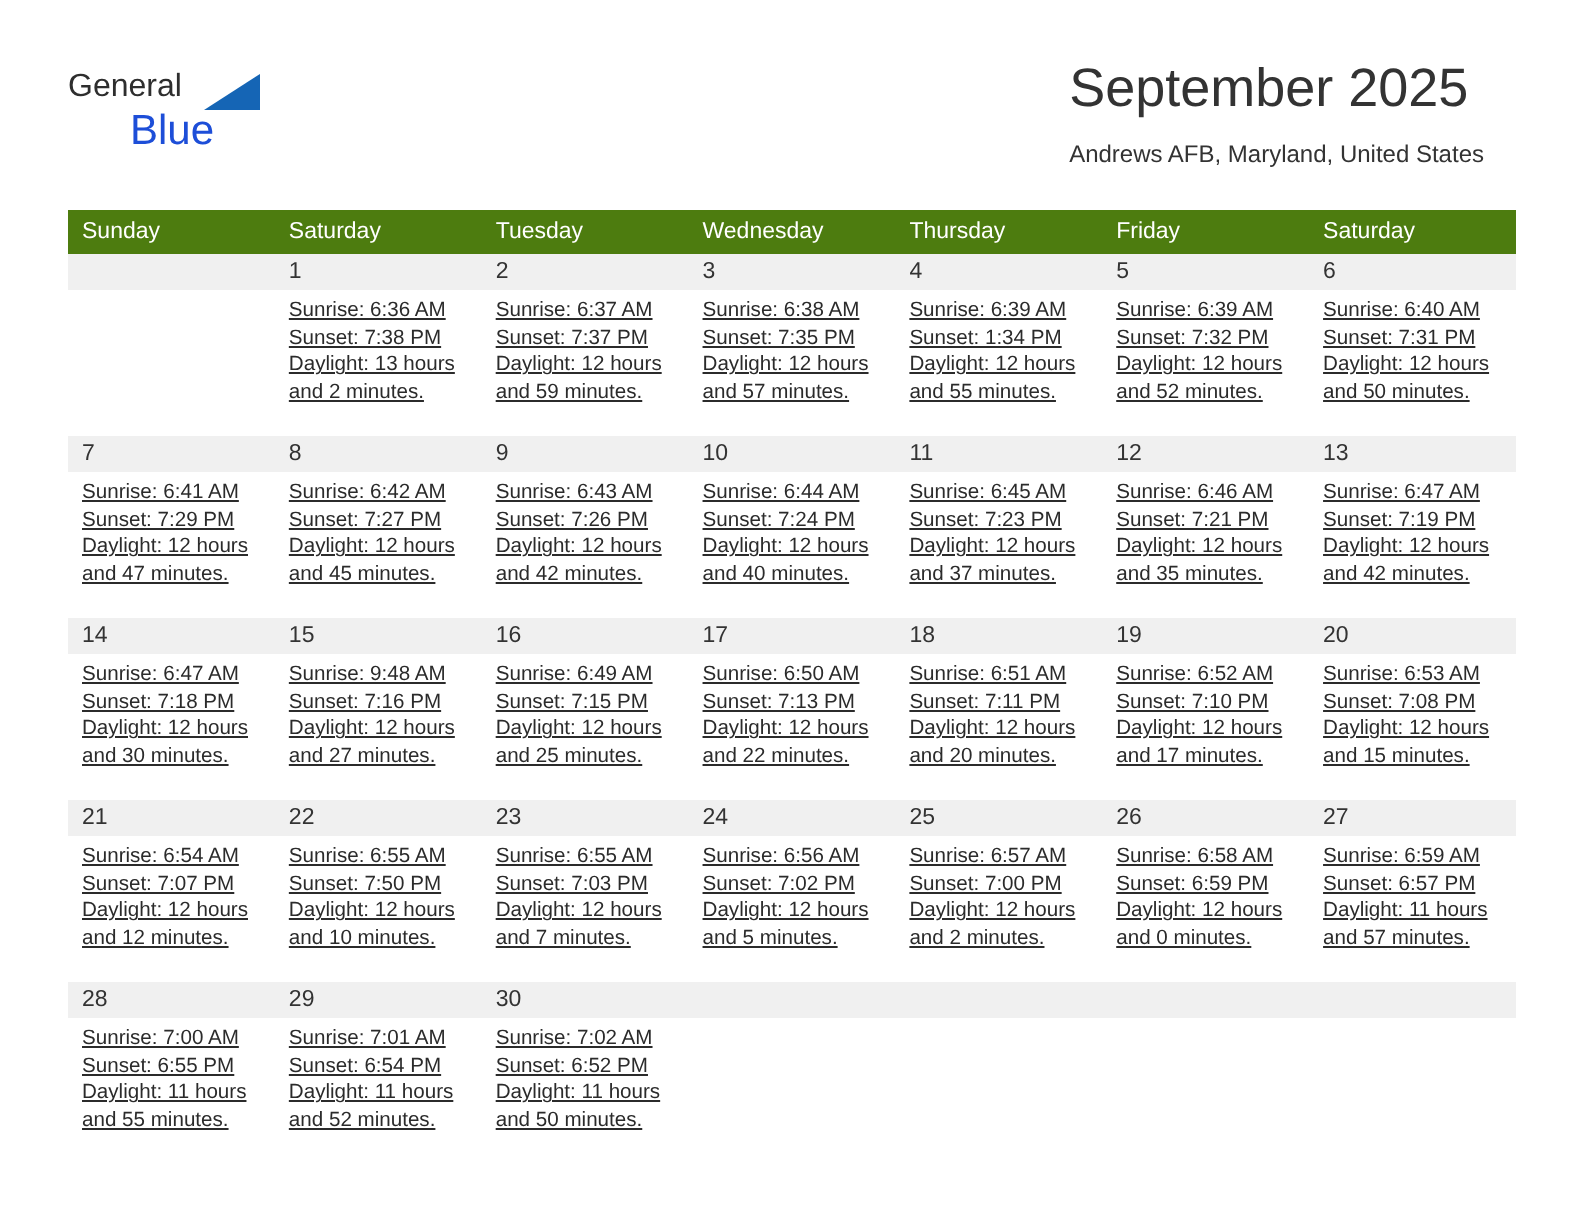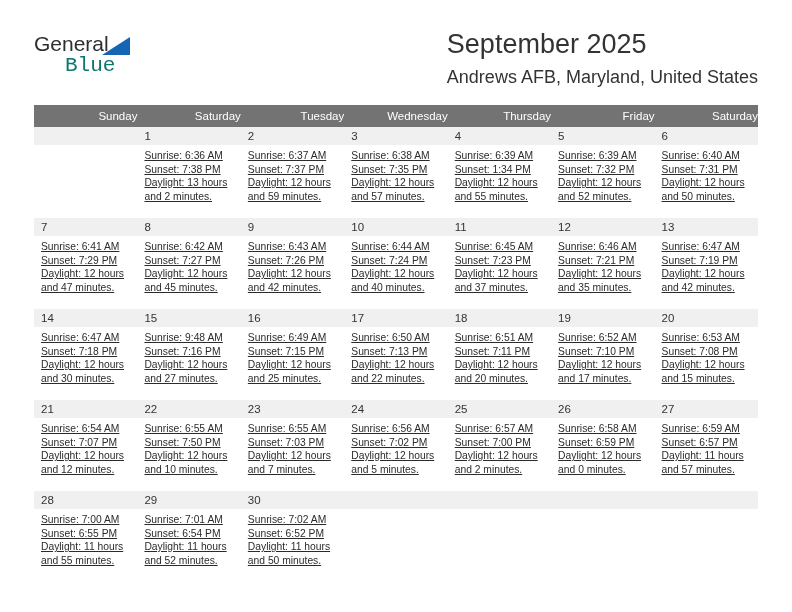--- a/index.html
+++ b/index.html
@@ -33,82 +33,81 @@
     position: absolute;
     left: 0;
     top: 4px;
     width: 200px;
     height: 56px;
   }
   .logo-general {
     position: absolute;
     left: 0;
     top: 0;
-    font-size: 21px;
+    font-size: 16px;
     color: #2e2e2e;
     letter-spacing: 0px;
     line-height: 24px;
   }
   .logo-triangle {
     position: absolute;
     left: 68px;
     top: 5px;
     width: 0;
     height: 0;
     border-style: solid;
     border-width: 0 0 18px 28px;
     border-color: transparent transparent #1565b5 transparent;
   }
   .logo-blue {
     position: absolute;
     left: 31px;
     top: 22px;
     font-size: 21px;
-    color: #0f766e;
+    color: #1d4ed8;
     line-height: 24px;
-    font-family: Liberation Mono, monospace;
   }
 
   .title-block {
     position: absolute;
     right: 0;
     top: 0;
   }
   .cal-title {
     font-size: 27px;
     color: #333333;
     line-height: 32px;
     font-weight: normal;
     margin: 0;
     white-space: nowrap;
   }
   .cal-subtitle {
-    font-size: 18px;
+    font-size: 12px;
     color: #333333;
     line-height: 18px;
-    margin: 8px 0 0 0;
+    margin: 8px 16px 0 0;
     white-space: nowrap;
     font-weight: normal;
   }
 
   
   .calendar {
     position: absolute;
     left: 34px;
     top: 105px;
     width: 724px;
     border-collapse: collapse;
     table-layout: fixed;
   }
   .calendar th {
-    background: #737373;
+    background: #4d7c0f;
     color: #ffffff;
     font-size: 11.5px;
     font-weight: normal;
-    text-align: right;
+    text-align: left;
     padding: 5px 0 5px 7px;
     height: 19px;
     box-sizing: border-box;
   }
   .calendar td {
     vertical-align: top;
     padding: 0;
     width: 103.4px;
     height: 90px;
     box-sizing: border-box;

